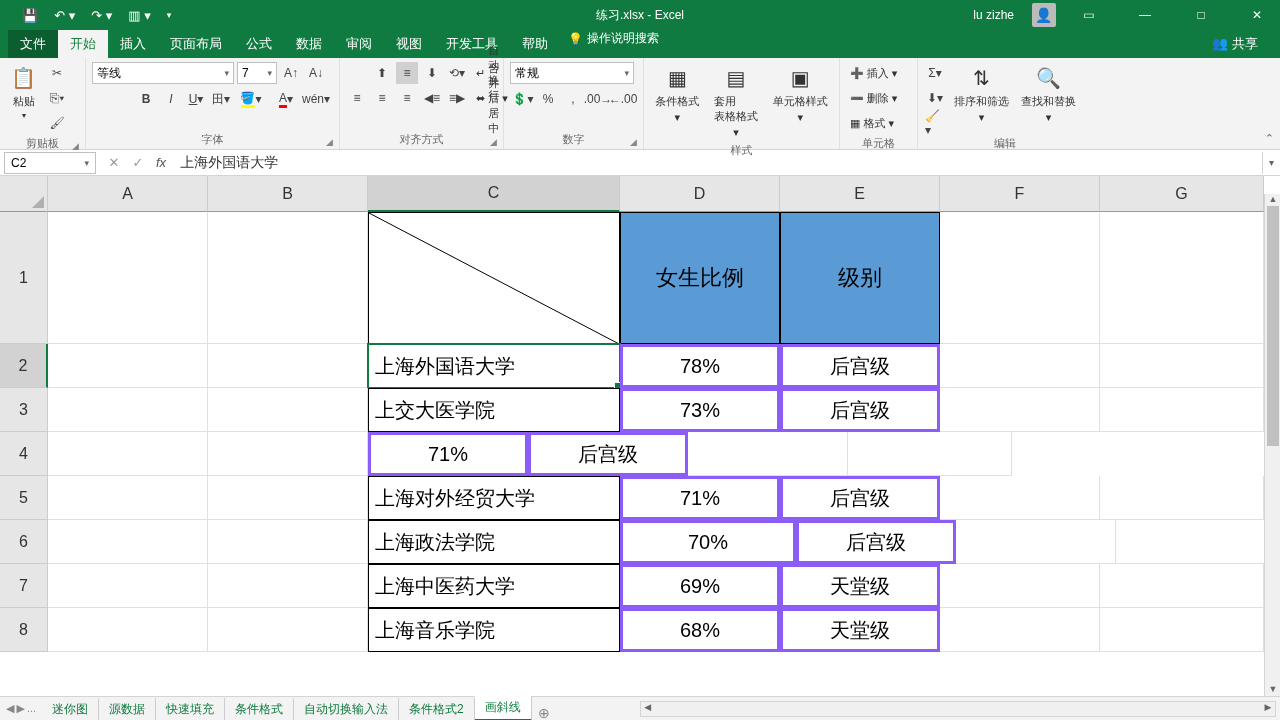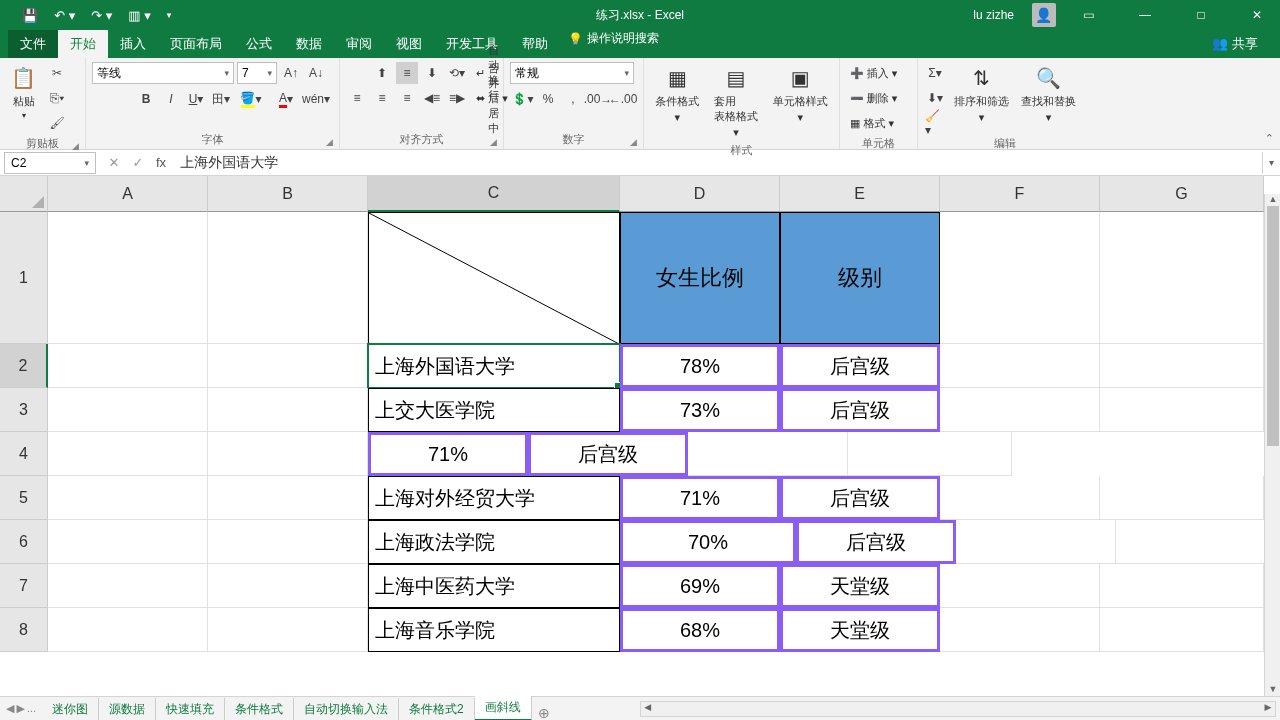--- a/index.html
+++ b/index.html
@@ -36,21 +36,21 @@
 .combo { height: 22px; border: 1px solid #c0c0c0; background: #fff; font-size: 12px; padding: 0 4px; display: flex; align-items: center; justify-content: space-between; }
 .combo-arrow { font-size: 9px; color: #666; }
 .med-btn { display: flex; align-items: center; gap: 3px; font-size: 11px; color: #333; padding: 2px 4px; height: 22px; }
 .collapse { position: absolute; right: 6px; bottom: 4px; font-size: 11px; color: #666; }
 
 
 .formula-bar { height: 26px; border-bottom: 1px solid #d4d4d4; display: flex; align-items: center; background: #fff; }
 .namebox { width: 92px; height: 22px; border: 1px solid #c0c0c0; margin-left: 4px; padding: 0 6px; font-size: 12px; display: flex; align-items: center; justify-content: space-between; }
 .fx-btns { display: flex; gap: 4px; margin: 0 8px; color: #999; }
 .fx-btn { width: 20px; text-align: center; font-size: 13px; }
-.fx-label { font-size: 13px; color: #555; margin-right: 8px; }
+.fx-label { font-style: italic; font-size: 13px; color: #555; margin-right: 8px; }
 .formula-input { flex: 1; font-size: 14px; color: #333; padding-left: 6px; }
 .fx-expand { width: 18px; text-align: center; color: #666; font-size: 10px; border-left: 1px solid #d4d4d4; height: 22px; line-height: 22px; }
 
 
 .grid-wrap { position: relative; height: 502px; display: flex; }
 .row-hdr-col { width: 48px; }
 .select-all { height: 36px; background: #E6E6E6; border-right: 1px solid #ccc; border-bottom: 1px solid #999; position: relative; }
 .select-all::after { content: ""; position: absolute; right: 3px; bottom: 3px; width: 0; height: 0; border-left: 12px solid transparent; border-bottom: 12px solid #b0b0b0; }
 .row-hdr { height: 44px; background: #E6E6E6; border-right: 1px solid #ccc; border-bottom: 1px solid #ccc; display: flex; align-items: center; justify-content: center; font-size: 16px; color: #333; }
 .row-hdr.r1 { height: 132px; }

